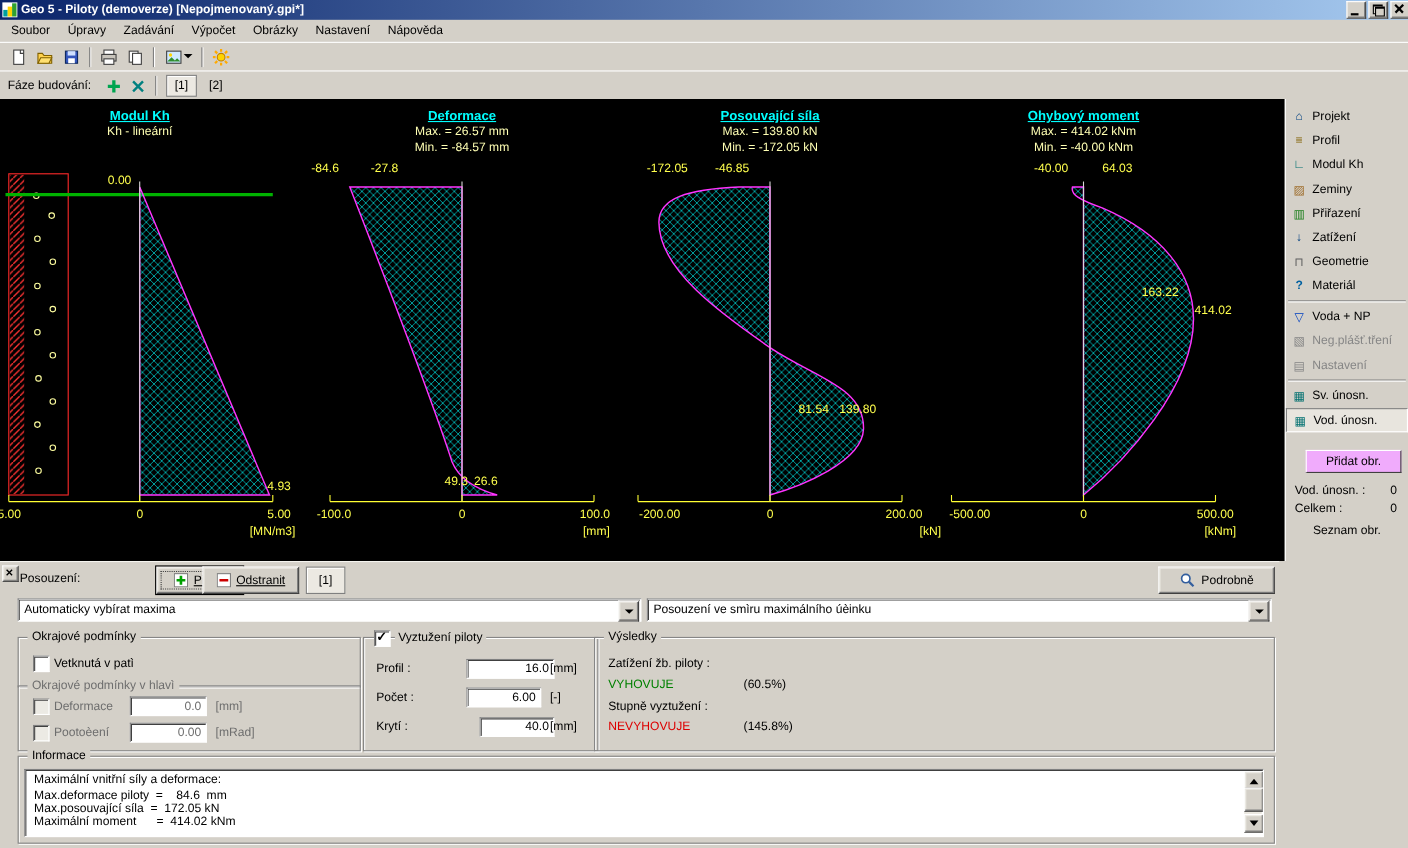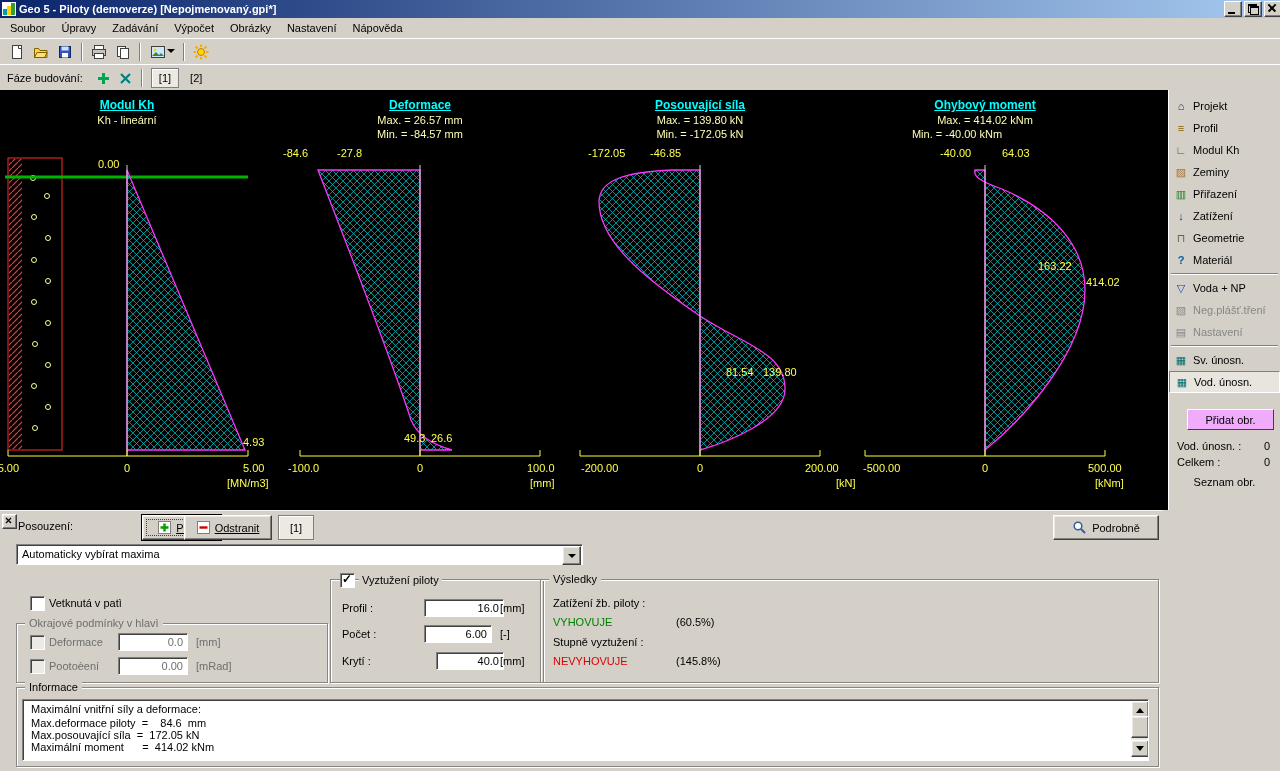--- a/index.html
+++ b/index.html
@@ -303,21 +303,21 @@
     <span class="clabel" style="left:650px;top:57px">-46.85</span>
     <span class="clab el clabel" style="left:726px;top:276px">81.54</span>
     <span class="clabel" style="left:763px;top:276px">139.80</span>
     <span class="clabel" style="left:581px;top:372px">-200.00</span>
     <span class="clabel" style="left:697px;top:372px">0</span>
     <span class="clabel" style="left:805px;top:372px">200.00</span>
     <span class="clabel" style="left:836px;top:387px">[kN]</span>
 
     <span class="ctitle" style="left:985px;top:8px">Ohybový moment</span>
     <span class="cstat" style="left:985px;top:24px">Max. = 414.02 kNm</span>
-    <span class="cstat" style="left:957px;top:38px">Min. = -40.00 kNm</span>
+    <span class="cstat" style="left:985px;top:38px">Min. = -40.00 kNm</span>
     <span class="clabel" style="left:940px;top:57px">-40.00</span>
     <span class="clabel" style="left:1002px;top:57px">64.03</span>
     <span class="clabel" style="left:1038px;top:170px">163.22</span>
     <span class="clabel" style="left:1086px;top:186px">414.02</span>
     <span class="clabel" style="left:863px;top:372px">-500.00</span>
     <span class="clabel" style="left:982px;top:372px">0</span>
     <span class="clabel" style="left:1088px;top:372px">500.00</span>
     <span class="clabel" style="left:1095px;top:387px">[kNm]</span>
   </div>
 
@@ -433,21 +433,30 @@
         </span>
       <span>Podrobně</span>
       </span>
 
     <span class="combo sunken" style="left:16px;top:33px;width:567px">
       <span class="ctext">Automaticky vybírat maxima</span>
       <span class="cbtn raised">
         <span class="arr-d"></span>
         </span>
       </span>
-
+    <span class="combo sunken" style="left:588px;top:33px;width:568px">
+      <span class="ctext">Posouzení ve smìru maximálního úèinku</span>
+      <span class="cbtn raised">
+        <span class="arr-d"></span>
+        </span>
+      </span>
+
+    <div class="abs group" style="left:16px;top:68px;width:310px;height:44px">
+      <span class="gcap">Okrajové podmínky</span>
+      </div>
     <span class="cb" style="left:30px;top:85px"></span>
     <span class="abs" style="left:49px;top:86px">Vetknutá v patì</span>
 
     <div class="abs group" style="left:16px;top:112px;width:310px;height:58px">
       <span class="gcap graytx">Okrajové podmínky v hlavì</span>
       </div>
     <span class="cb gray" style="left:30px;top:124px"></span>
     <span class="abs graytx" style="left:49px;top:125px">Deformace</span>
     <span class="field sunken dis" style="left:118px;top:122px;width:70px">0.0</span>
     <span class="abs graytx" style="left:196px;top:125px">[mm]</span>

